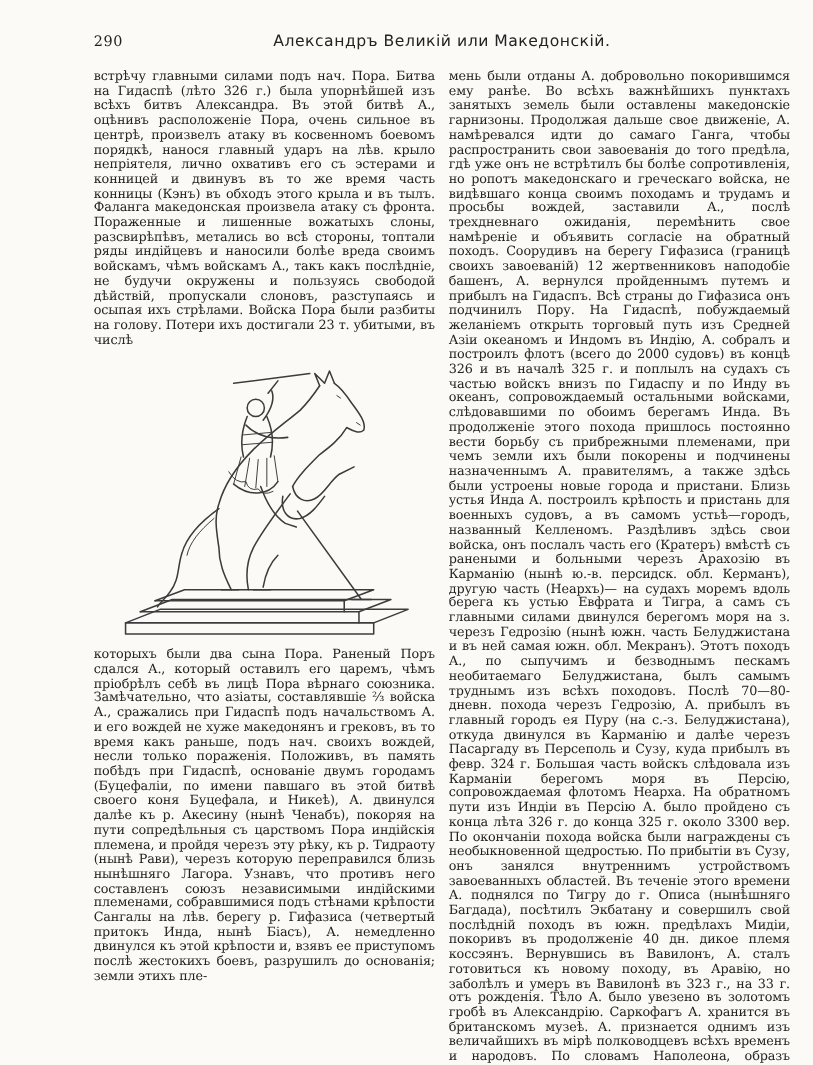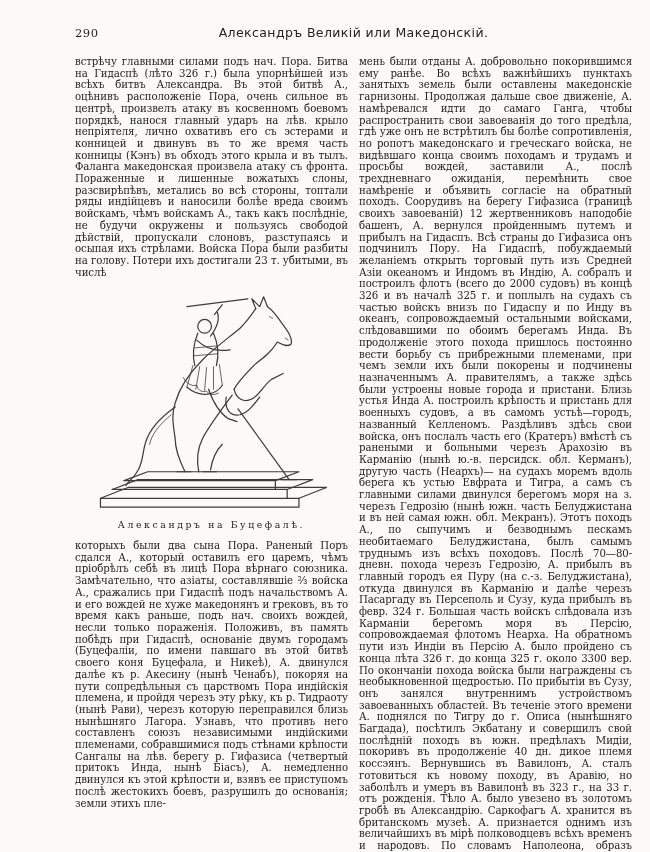--- a/index.html
+++ b/index.html
@@ -144,21 +144,20 @@
             <path d="M124,50 C130,42 134,34 131,26"></path>
             <path d="M100,20 L162,12 M128,28 L136,18"></path>
 
             <path d="M110,54 C118,62 130,66 144,64"></path>
 
             <path class="thin" d="M106,80 L100,102 M113,81 L109,104 M120,82 L118,105 M127,81 L127,104 M133,79 L136,100"></path>
             <path d="M100,102 C112,112 128,112 136,100"></path>
 
             <path d="M122,104 C127,118 133,128 142,134 L151,137"></path>
           </svg>
-          <div class="figure-caption">Александръ на Буцефалѣ.</div>
         </div>
 
         <div>которыхъ были два сына Пора. Раненый Поръ сдался А., который оставилъ его царемъ, чѣмъ пріобрѣлъ себѣ въ лицѣ Пора вѣрнаго союзника. Замѣчательно, что азіаты, составлявшіе ⅔ войска А., сражались при Гидаспѣ подъ начальствомъ А. и его вождей не хуже македонянъ и грековъ, въ то время какъ раньше, подъ нач. своихъ вождей, несли только пораженія. Положивъ, въ память побѣдъ при Гидаспѣ, основаніе двумъ городамъ (Буцефаліи, по имени павшаго въ этой битвѣ своего коня Буцефала, и Никеѣ), А. двинулся далѣе къ р. Акесину (нынѣ Ченабъ), покоряя на пути сопредѣльныя съ царствомъ Пора индійскія племена, и пройдя черезъ эту рѣку, къ р. Тидраоту (нынѣ Рави), черезъ которую переправился близь нынѣшняго Лагора. Узнавъ, что противъ него составленъ союзъ независимыми индійскими племенами, собравшимися подъ стѣнами крѣпости Сангалы на лѣв. берегу р. Гифазиса (четвертый притокъ Инда, нынѣ Біасъ), А. немедленно двинулся къ этой крѣпости и, взявъ ее приступомъ послѣ жестокихъ боевъ, разрушилъ до основанія; земли этихъ пле-</div>
       </div>
 
       <div class="col">
         <div>мень были отданы А. добровольно покорившимся ему ранѣе. Во всѣхъ важнѣйшихъ пунктахъ занятыхъ земель были оставлены македонскіе гарнизоны. Продолжая дальше свое движеніе, А. намѣревался идти до самаго Ганга, чтобы распространить свои завоеванія до того предѣла, гдѣ уже онъ не встрѣтилъ бы болѣе сопротивленія, но ропотъ македонскаго и греческаго войска, не видѣвшаго конца своимъ походамъ и трудамъ и просьбы вождей, заставили А., послѣ трехдневнаго ожиданія, перемѣнить свое намѣреніе и объявить согласіе на обратный походъ. Соорудивъ на берегу Гифазиса (границѣ своихъ завоеваній) 12 жертвенниковъ наподобіе башенъ, А. вернулся пройденнымъ путемъ и прибылъ на Гидаспъ. Всѣ страны до Гифазиса онъ подчинилъ Пору. На Гидаспѣ, побуждаемый желаніемъ открыть торговый путь изъ Средней Азіи океаномъ и Индомъ въ Индію, А. собралъ и построилъ флотъ (всего до 2000 судовъ) въ концѣ 326 и въ началѣ 325 г. и поплылъ на судахъ съ частью войскъ внизъ по Гидаспу и по Инду въ океанъ, сопровождаемый остальными войсками, слѣдовавшими по обоимъ берегамъ Инда. Въ продолженіе этого похода пришлось постоянно вести борьбу съ прибрежными племенами, при чемъ земли ихъ были покорены и подчинены назначеннымъ А. правителямъ, а также здѣсь были устроены новые города и пристани. Близь устья Инда А. построилъ крѣпость и пристань для военныхъ судовъ, а въ самомъ устьѣ—городъ, названный Келленомъ. Раздѣливъ здѣсь свои войска, онъ послалъ часть его (Кратеръ) вмѣстѣ съ ранеными и больными черезъ Арахозію въ Карманію (нынѣ ю.-в. персидск. обл. Керманъ), другую часть (Неархъ)— на судахъ моремъ вдоль берега къ устью Евфрата и Тигра, а самъ съ главными силами двинулся берегомъ моря на з. черезъ Гедрозію (нынѣ южн. часть Белуджистана и въ ней самая южн. обл. Мекранъ). Этотъ походъ А., по сыпучимъ и безводнымъ пескамъ необитаемаго Белуджистана, былъ самымъ труднымъ изъ всѣхъ походовъ. Послѣ 70—80-дневн. похода черезъ Гедрозію, А. прибылъ въ главный городъ ея Пуру (на с.-з. Белуджистана), откуда двинулся въ Карманію и далѣе черезъ Пасаргаду въ Персеполь и Сузу, куда прибылъ въ февр. 324 г. Большая часть войскъ слѣдовала изъ Карманіи берегомъ моря въ Персію, сопровождаемая флотомъ Неарха. На обратномъ пути изъ Индіи въ Персію А. было пройдено съ конца лѣта 326 г. до конца 325 г. около 3300 вер. По окончаніи похода войска были награждены съ необыкновенной щедростью. По прибытіи въ Сузу, онъ занялся внутреннимъ устройствомъ завоеванныхъ областей. Въ теченіе этого времени А. поднялся по Тигру до г. Описа (нынѣшняго Багдада), посѣтилъ Экбатану и совершилъ свой послѣдній походъ въ южн. предѣлахъ Мидіи, покоривъ въ продолженіе 40 дн. дикое племя коссэянъ. Вернувшись въ Вавилонъ, А. сталъ готовиться къ новому походу, въ Аравію, но заболѣлъ и умеръ въ Вавилонѣ въ 323 г., на 33 г. отъ рожденія. Тѣло А. было увезено въ золотомъ гробѣ въ Александрію. Саркофагъ А. хранится въ британскомъ музеѣ. А. признается однимъ изъ величайшихъ въ мірѣ полководцевъ всѣхъ временъ и народовъ. По словамъ Наполеона, образъ веденія войны А. былъ методическій и</div>
       </div>
 
     </div>

